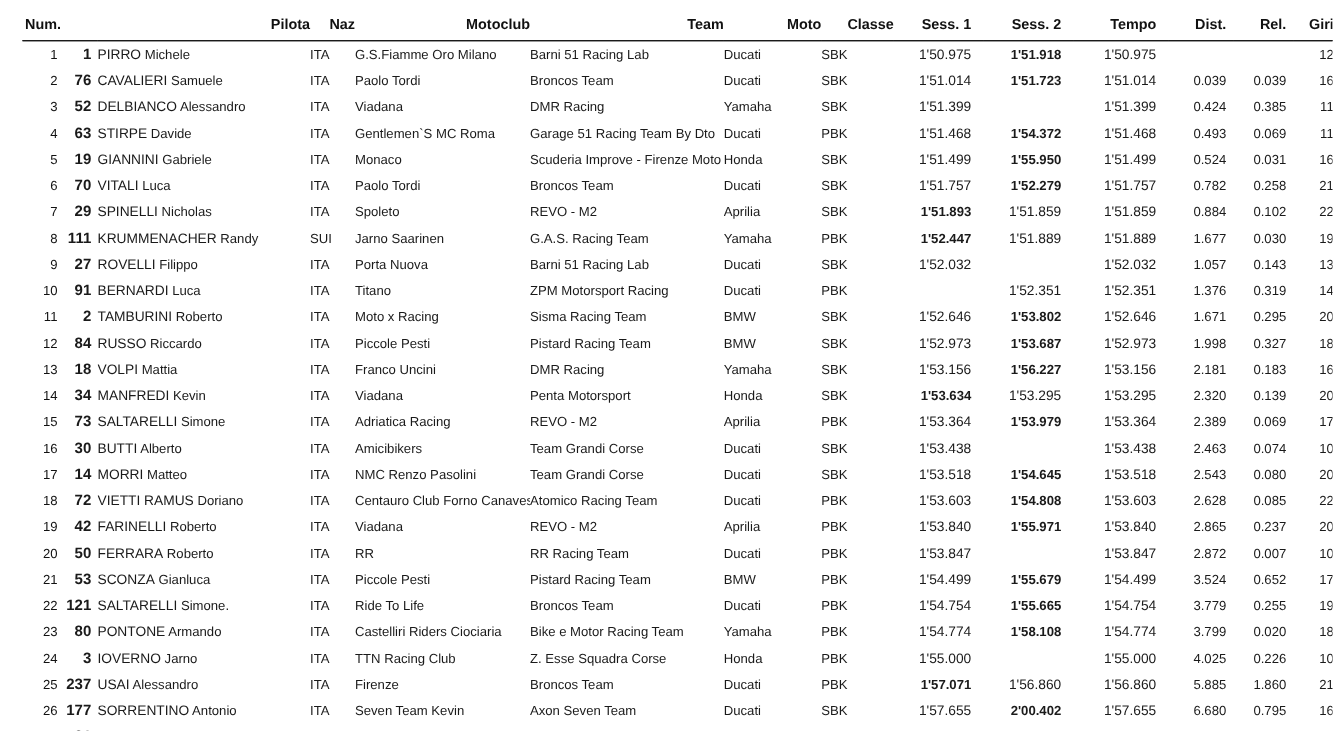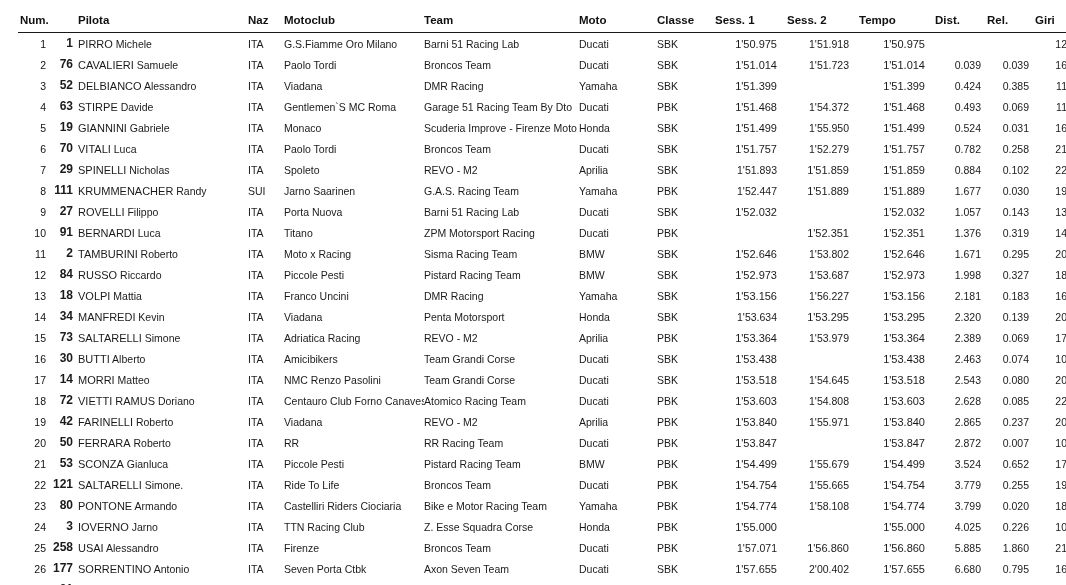--- a/index.html
+++ b/index.html
@@ -21,21 +21,21 @@
   }
   table.results {
     border-collapse: collapse;
     width: 1030px;
     table-layout: fixed;
     font-size: 11px;
   }
   table.results thead th {
     font-size: 11.5px;
     font-weight: bold;
-    text-align: left;
+    text-align: right;
     padding: 0 0 6px 0;
     border-bottom: 1px solid #1a1a1a;
     color: #111;
     white-space: nowrap;
     vertical-align: bottom;
   }
   table.results tbody td {
     padding: 3px 0 4px 0;
     vertical-align: bottom;
     white-space: nowrap;
@@ -62,21 +62,21 @@
   thead .c-num  { text-align: left; padding-right: 0 !important; }
   thead .c-s1, thead .c-s2, thead .c-tempo,
   thead .c-dist, thead .c-rel, thead .c-giri { text-align: left; }
 
   .pos  { font-size: 10.5px; color: #111; }
   .rnum { font-weight: bold; font-size: 12px; }
   .rsur { font-weight: normal; font-size: 11px; }
   .rnam { font-size: 10.5px; font-weight: normal; }
   .naz, .club, .team, .moto, .classe { font-size: 10.5px; }
   .t-best { font-weight: normal; font-size: 11px; }
-  .t-norm { font-weight: normal; font-size: 10.5px; }
+  .t-norm { font-weight: bold; font-size: 10.5px; }
   .num-small { font-size: 10.5px; }
 </style>
 </head>
 <body>
 
 <div class="results-wrap">
   <table class="results">
     <thead>
       <tr>
         <th class="c-pos">Num.</th>
@@ -475,40 +475,40 @@
           <td class="c-classe classe">PBK</td>
           <td class="c-s1 t-best">1'55.000</td>
           <td class="c-s2 t-norm"></td>
           <td class="c-tempo t-best">1'55.000</td>
           <td class="c-dist num-small">4.025</td>
           <td class="c-rel num-small">0.226</td>
           <td class="c-giri num-small">10</td>
         </tr>
         <tr>
           <td class="c-pos pos">25</td>
-          <td class="c-num rnum">258</td>
+          <td class="c-num rnum">237</td>
           <td class="c-rider"><span class="rsur">USAI</span><span class="rnam"> Alessandro</span></td>
           <td class="c-naz naz">ITA</td>
           <td class="c-club club">Firenze</td>
           <td class="c-team team">Broncos Team</td>
           <td class="c-moto moto">Ducati</td>
           <td class="c-classe classe">PBK</td>
           <td class="c-s1 t-norm">1'57.071</td>
           <td class="c-s2 t-best">1'56.860</td>
           <td class="c-tempo t-best">1'56.860</td>
           <td class="c-dist num-small">5.885</td>
           <td class="c-rel num-small">1.860</td>
           <td class="c-giri num-small">21</td>
         </tr>
         <tr>
           <td class="c-pos pos">26</td>
           <td class="c-num rnum">177</td>
           <td class="c-rider"><span class="rsur">SORRENTINO</span><span class="rnam"> Antonio</span></td>
           <td class="c-naz naz">ITA</td>
-          <td class="c-club club">Seven Porta Ctbk</td>
+          <td class="c-club club">Seven Team Kevin</td>
           <td class="c-team team">Axon Seven Team</td>
           <td class="c-moto moto">Ducati</td>
           <td class="c-classe classe">SBK</td>
           <td class="c-s1 t-best">1'57.655</td>
           <td class="c-s2 t-norm">2'00.402</td>
           <td class="c-tempo t-best">1'57.655</td>
           <td class="c-dist num-small">6.680</td>
           <td class="c-rel num-small">0.795</td>
           <td class="c-giri num-small">16</td>
         </tr>

